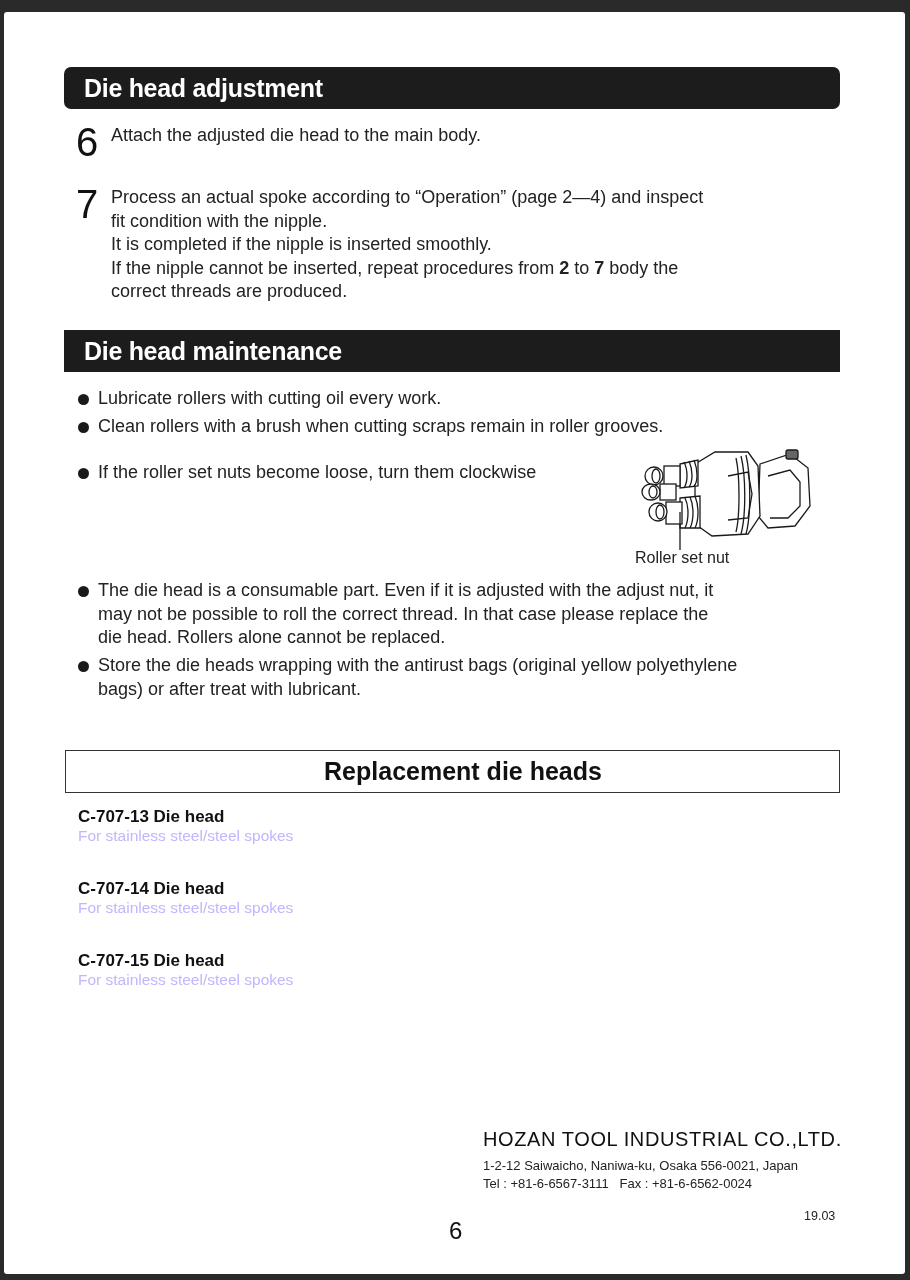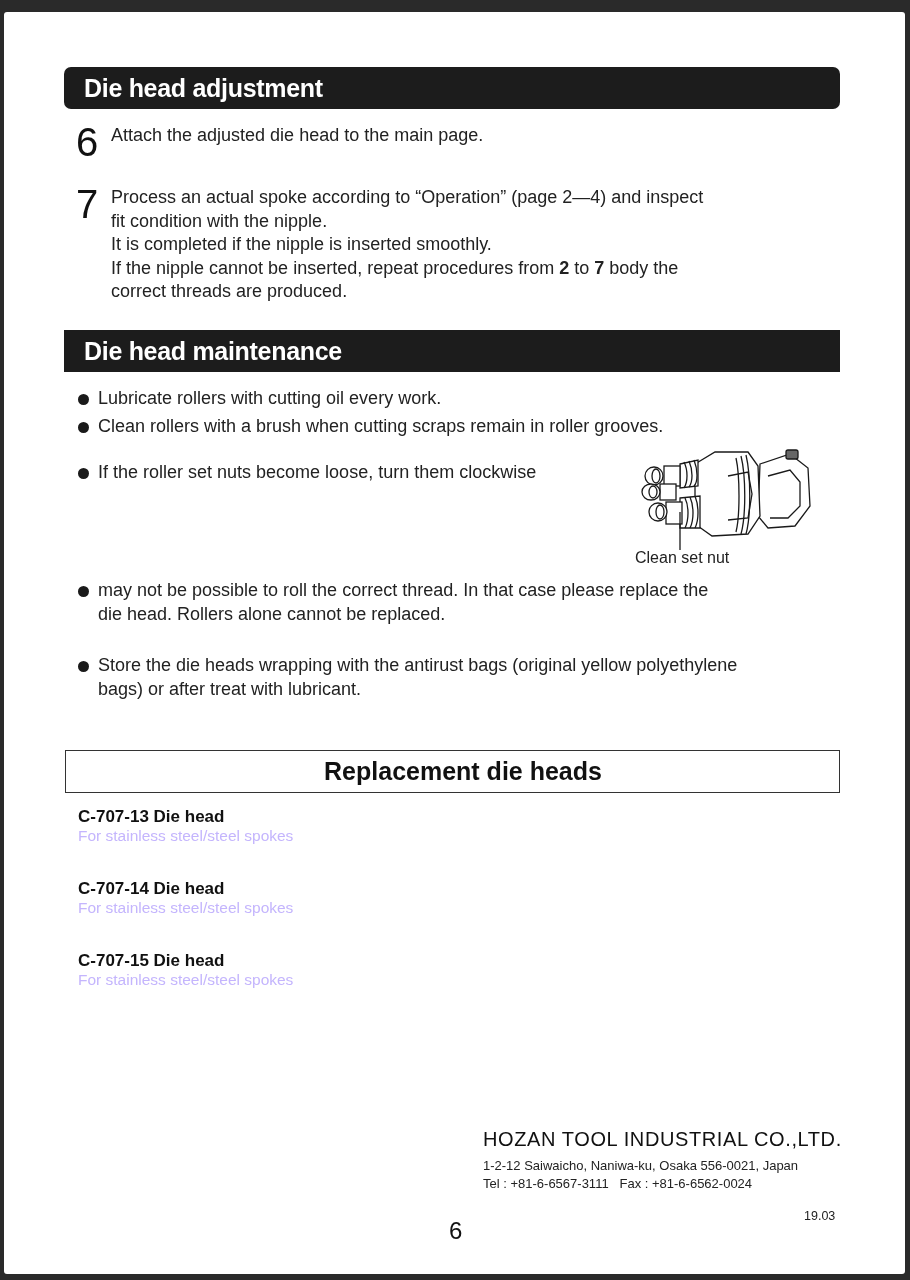--- a/index.html
+++ b/index.html
@@ -55,21 +55,21 @@
 
 <div class="page"></div>
 
 <div class="section-bar" style="top:67px;border-radius:7px;">
   <span>Die head adjustment</span>
 </div>
 
 <div class="step" style="top:122px;">
   <div class="step-num">6</div>
   <div class="step-text" style="top:2px;">
-    <div>Attach the adjusted die head to the main page.</div>
+    <div>Attach the adjusted die head to the main body.</div>
   </div>
 </div>
 
 <div class="step" style="top:184px;">
   <div class="step-num">7</div>
   <div class="step-text" style="top:2px;">
     <div>Process an actual spoke according to “Operation” (page 2—4) and inspect</div>
     <div>fit condition with the nipple.</div>
     <div>It is completed if the nipple is inserted smoothly.</div>
     <div><span>If the nipple cannot be inserted, repeat procedures from </span><b>2</b><span> to </span><b>7</b><span> body the</span></div>
@@ -131,25 +131,26 @@
     <ellipse cx="14" cy="30" rx="9" ry="9" fill="#fff"></ellipse>
     <ellipse cx="16" cy="30" rx="4" ry="7"></ellipse>
     <ellipse cx="11" cy="46" rx="9" ry="8" fill="#fff"></ellipse>
     <ellipse cx="13" cy="46" rx="4" ry="6"></ellipse>
     <ellipse cx="18" cy="66" rx="9" ry="9" fill="#fff"></ellipse>
     <ellipse cx="20" cy="66" rx="4" ry="7"></ellipse>
 
     <line x1="40" y1="66" x2="40" y2="104"></line>
   </svg>
 </div>
-<div class="fig-caption">Clean set nut</div>
+<div class="fig-caption">Roller set nut</div>
 
 <div class="bullet" style="top:579px;">
   <span class="dot"></span>
   <div class="btext">
+    <div>The die head is a consumable part. Even if it is adjusted with the adjust nut, it</div>
     <div>may not be possible to roll the correct thread. In that case please replace the</div>
     <div>die head. Rollers alone cannot be replaced.</div>
   </div>
 </div>
 
 <div class="bullet" style="top:654px;">
   <span class="dot"></span>
   <div class="btext">
     <div>Store the die heads wrapping with the antirust bags (original yellow polyethylene</div>
     <div>bags) or after treat with lubricant.</div>

